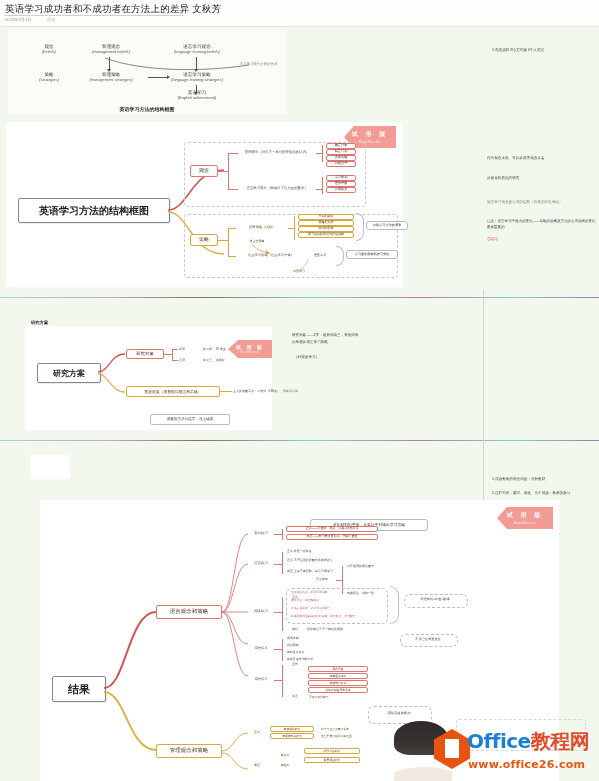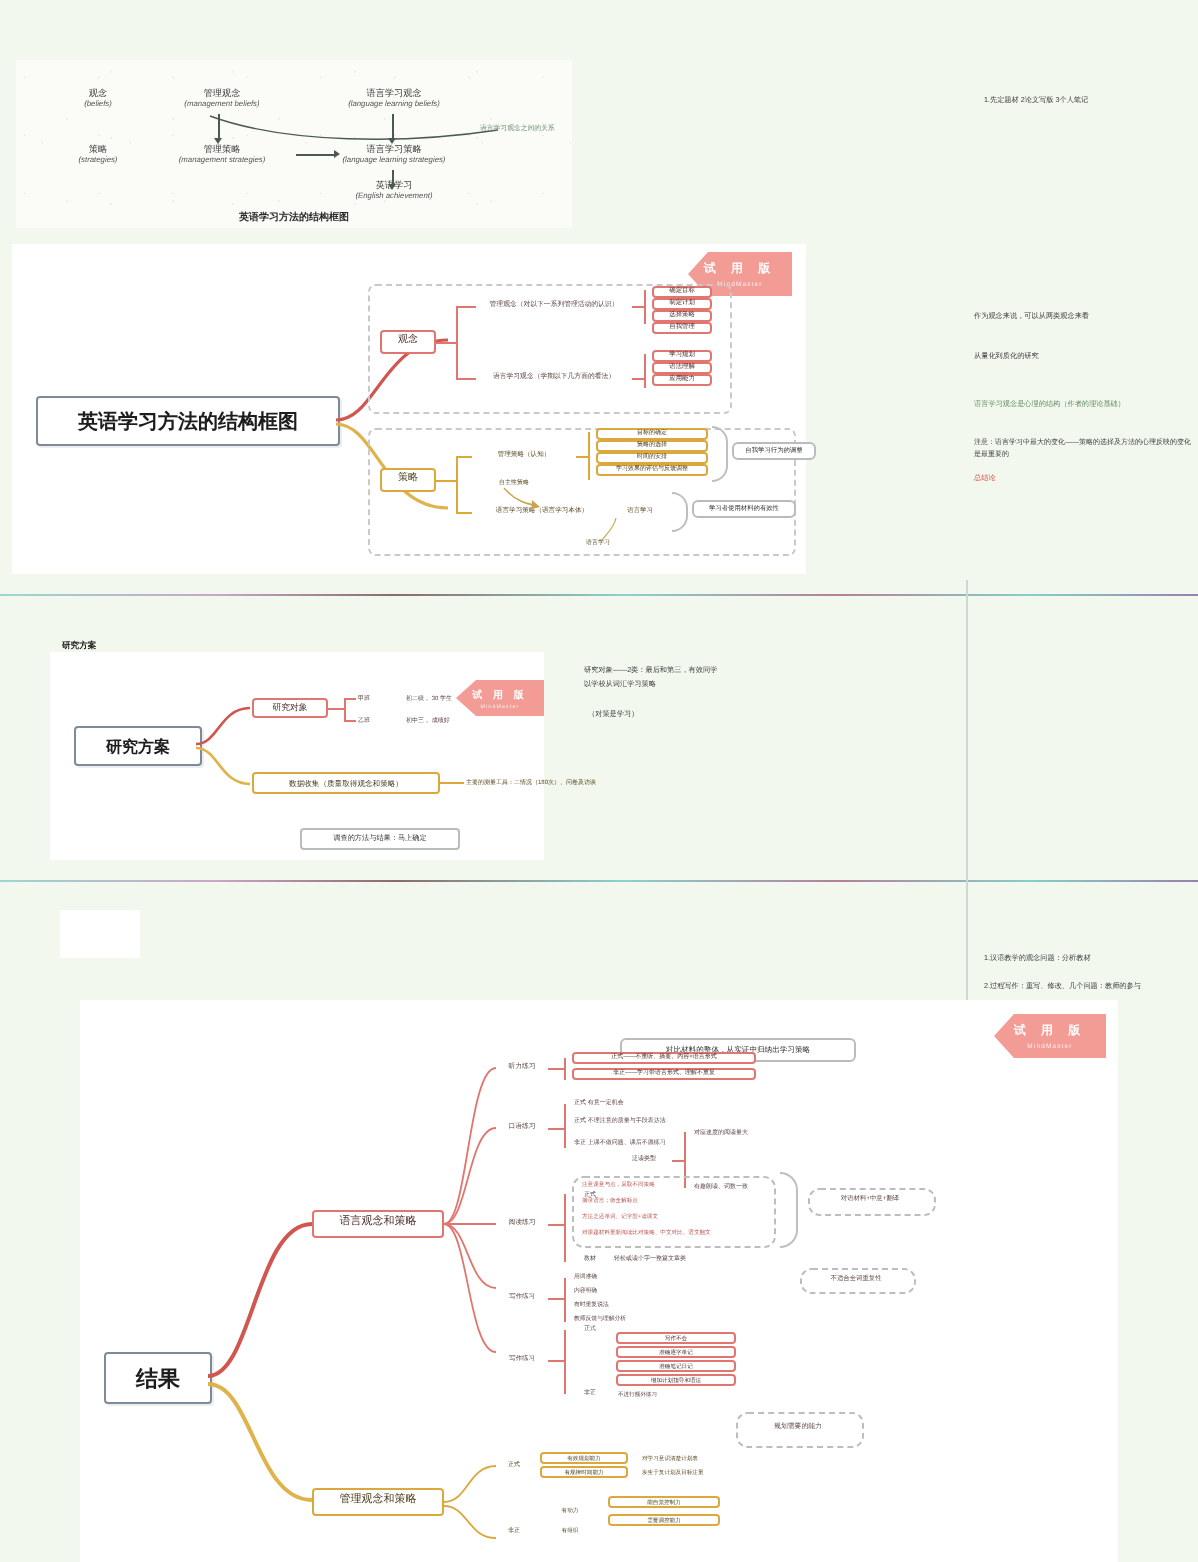--- a/index.html
+++ b/index.html
@@ -97,20 +97,27 @@
   .wm .t1 .cn{color:#e24a2a;}
   .wm .t2{position:absolute;left:74px;bottom:10px;font-size:11px;font-weight:bold;
     font-family:"DejaVu Sans",sans-serif;color:#e8560f;letter-spacing:.2px;white-space:nowrap;}
   .wm .ghostbox{position:absolute;left:62px;bottom:30px;width:128px;height:30px;border:1px dashed #cfcfcf;border-radius:3px;opacity:.8;}
 </style>
 </head>
 <body>
 
 <div class="page">
 
+  <div class="header">
+    <div class="title">英语学习成功者和不成功者在方法上的差异 文秋芳</div>
+    <div class="rule"></div>
+    <div class="sub">2019年6月1日</div>
+    <div class="sub2">原创</div>
+    <div class="hrule"></div>
+  </div>
 
   <div class="scan">
     <div class="grain"></div>
 
     <div class="lbl" style="left:18px;top:14px;width:46px;">
       <span>观念</span>
       <span class="en">(beliefs)</span>
     </div>
     <div class="lbl" style="left:68px;top:14px;width:70px;">
       <span>管理观念</span>
@@ -402,14 +409,30 @@
     <div class="node plain y" style="left:248px;top:762px;width:18px;height:7px;font-size:3px;">非正</div>
     <div class="node plain y" style="left:270px;top:752px;width:30px;height:6px;font-size:2.8px;">有动力</div>
     <div class="node plain y" style="left:270px;top:762px;width:30px;height:6px;font-size:2.8px;">有组织</div>
     <div class="node y" style="left:304px;top:748px;width:56px;height:6px;font-size:2.8px;">能自觉控制力</div>
     <div class="node y" style="left:304px;top:757px;width:56px;height:6px;font-size:2.8px;">需要调控能力</div>
 
     <div class="dashr" style="left:368px;top:706px;width:62px;height:16px;"></div>
     <div class="node plain" style="left:368px;top:706px;width:62px;height:16px;font-size:3.4px;">规划需要的能力</div>
   </div>
 
+  <div class="wm">
+    <div class="ghostbox"></div>
+    <div class="photo">
+      <div class="shoulder"></div>
+      <div class="head"></div>
+      <div class="hair"></div>
+    </div>
+    <div class="ologo">
+      <div class="hex"></div>
+      <div class="doc"></div>
+    </div>
+    <div class="t1">
+      <span>Office</span><span class="cn">教程网</span>
+    </div>
+    <div class="t2">www.office26.com</div>
+  </div>
 
 </div>
 
 </body></html>

